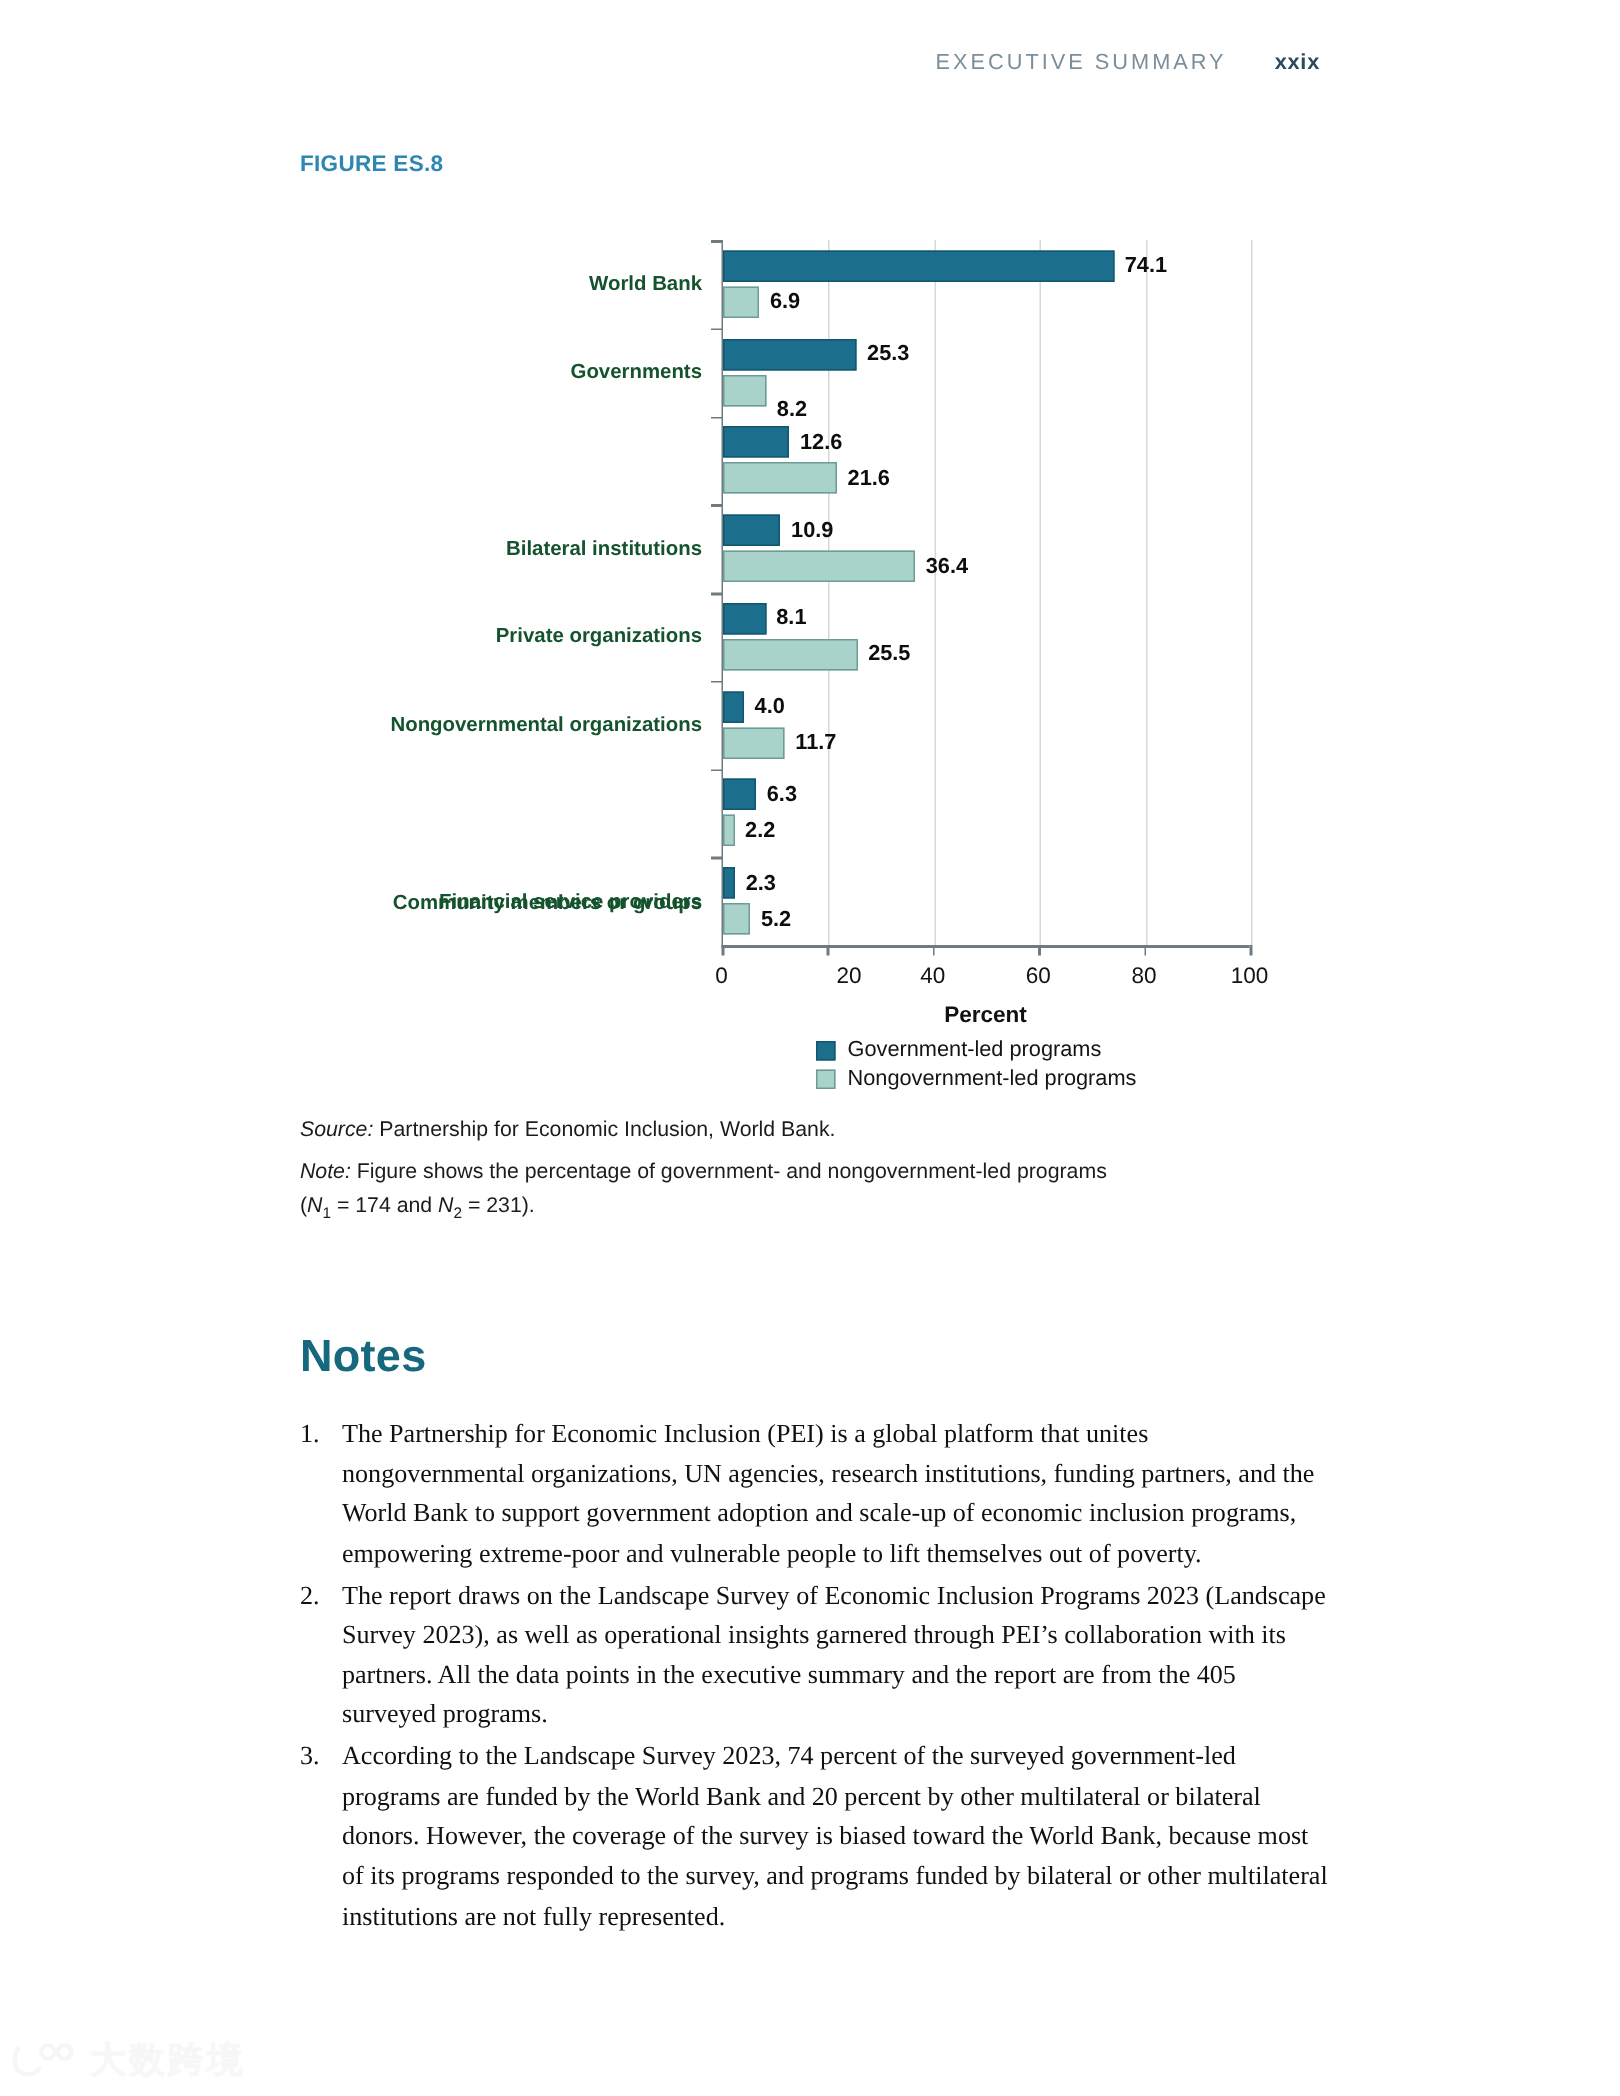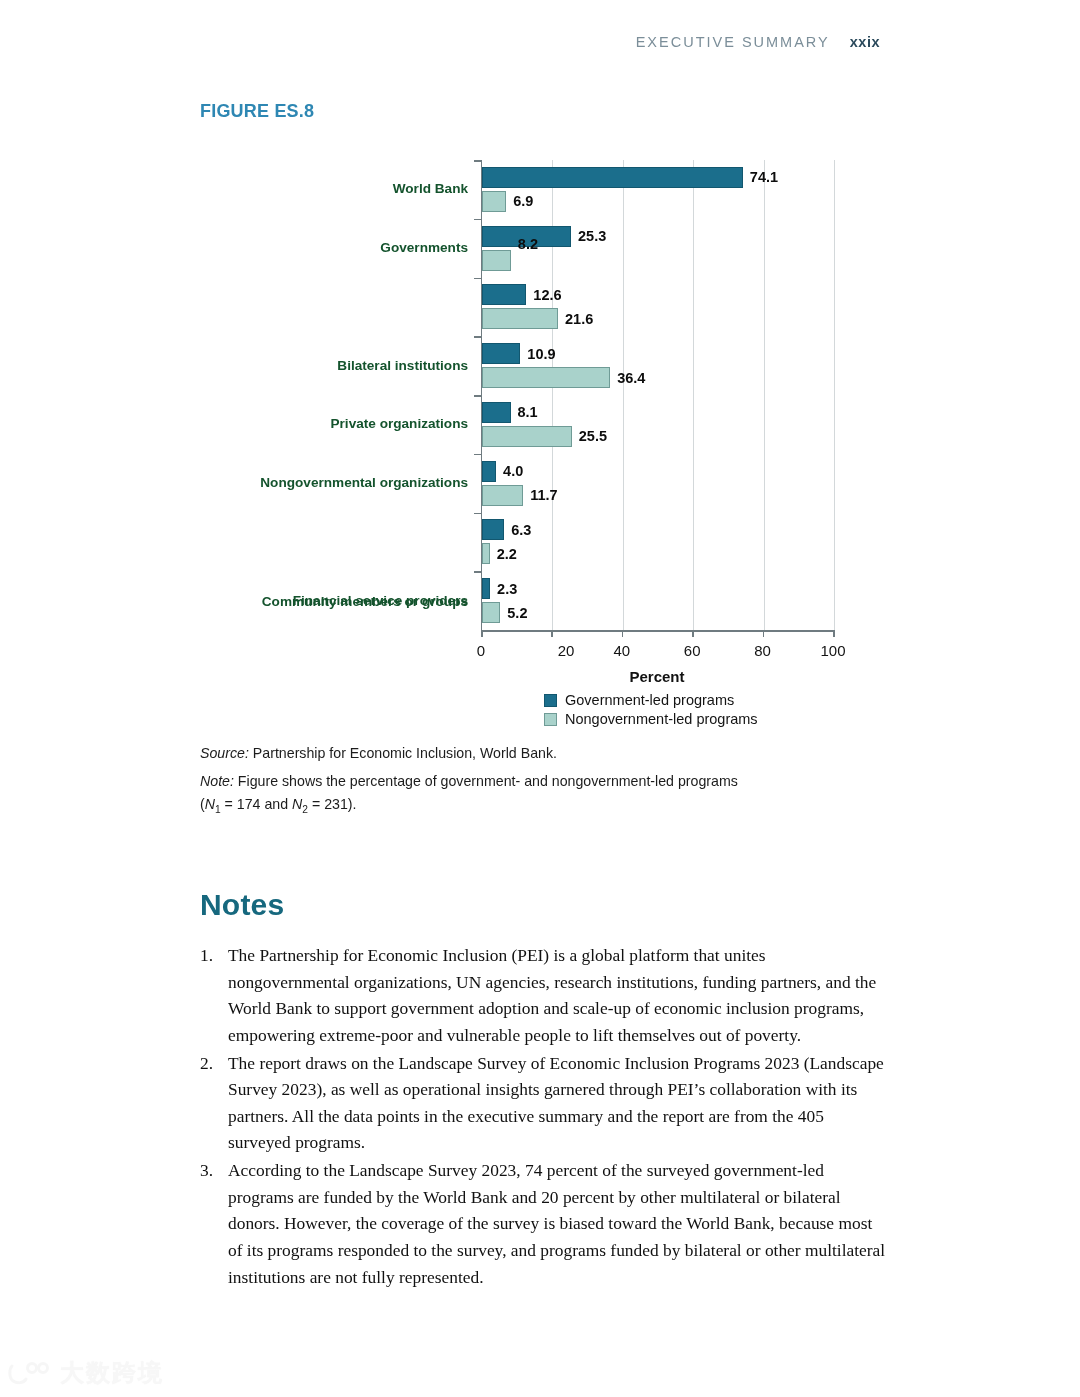--- a/index.html
+++ b/index.html
@@ -16,21 +16,21 @@
     overflow: hidden;
   }
 
   
   .page-header {
     position: absolute;
     top: 34px;
     right: 200px;
     display: flex;
     align-items: baseline;
-    gap: 20px;
+    gap: 32px;
   }
   .page-header .rh-title {
     font-size: 14.5px;
     letter-spacing: 2.0px;
     color: #7b8e99;
     font-family: "Liberation Sans", sans-serif;
   }
   .page-header .rh-folio {
     font-size: 14.5px;
     font-weight: bold;
@@ -43,21 +43,21 @@
     position: absolute;
     left: 200px;
     top: 100px;
     width: 700px;
     display: flex;
     align-items: flex-start;
   }
   .fig-number {
     color: #2e87b3;
     font-weight: bold;
-    font-size: 18px;
+    font-size: 15px;
     letter-spacing: 0.2px;
     white-space: nowrap;
     padding-top: 1px;
   }
   .fig-title {
     margin-left: 18px;
     font-weight: bold;
     font-size: 16px;
     line-height: 1.45;
     color: #121212;
@@ -312,21 +312,21 @@
         <div class="gridline" style="left: 211.2px;"></div>
         <div class="gridline" style="left: 281.6px;"></div>
         <div class="gridline" style="left: 352px;"></div>
         <div class="bar gov" style="left: 0px; top: 6.875px; width: 260.832px;"></div>
         <div class="bar-value" style="left: 267.832px; top: 17.375px;">74.1</div>
         <div class="bar ngov" style="left: 0px; top: 30.875px; width: 24.288px;"></div>
         <div class="bar-value" style="left: 31.288px; top: 41.375px;">6.9</div>
         <div class="bar gov" style="left: 0px; top: 65.625px; width: 89.056px;"></div>
         <div class="bar-value" style="left: 96.056px; top: 76.125px;">25.3</div>
         <div class="bar ngov" style="left: 0px; top: 89.625px; width: 28.864px;"></div>
-        <div class="bar-value" style="left: 35.864px; top: 84px;">8.2</div>
+        <div class="bar-value" style="left: 35.864px; top: 113px;">8.2</div>
         <div class="bar gov" style="left: 0px; top: 124.375px; width: 44.352px;"></div>
         <div class="bar-value" style="left: 51.352px; top: 134.875px;">12.6</div>
         <div class="bar ngov" style="left: 0px; top: 148.375px; width: 76.032px;"></div>
         <div class="bar-value" style="left: 83.032px; top: 158.875px;">21.6</div>
         <div class="bar gov" style="left: 0px; top: 183.125px; width: 38.368px;"></div>
         <div class="bar-value" style="left: 45.368px; top: 193.625px;">10.9</div>
         <div class="bar ngov" style="left: 0px; top: 207.125px; width: 128.128px;"></div>
         <div class="bar-value" style="left: 135.128px; top: 217.625px;">36.4</div>
         <div class="bar gov" style="left: 0px; top: 241.875px; width: 28.512px;"></div>
         <div class="bar-value" style="left: 35.512px; top: 252.375px;">8.1</div>

